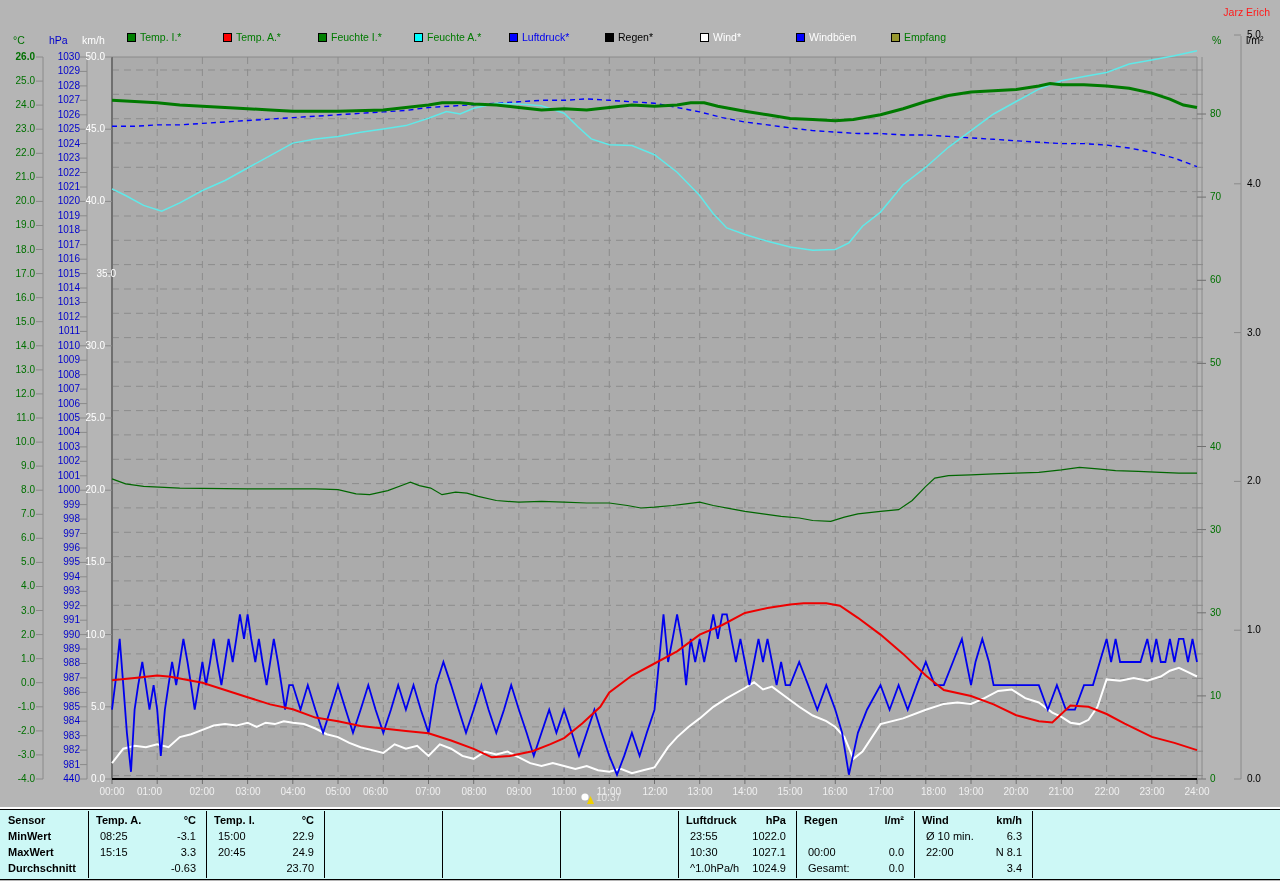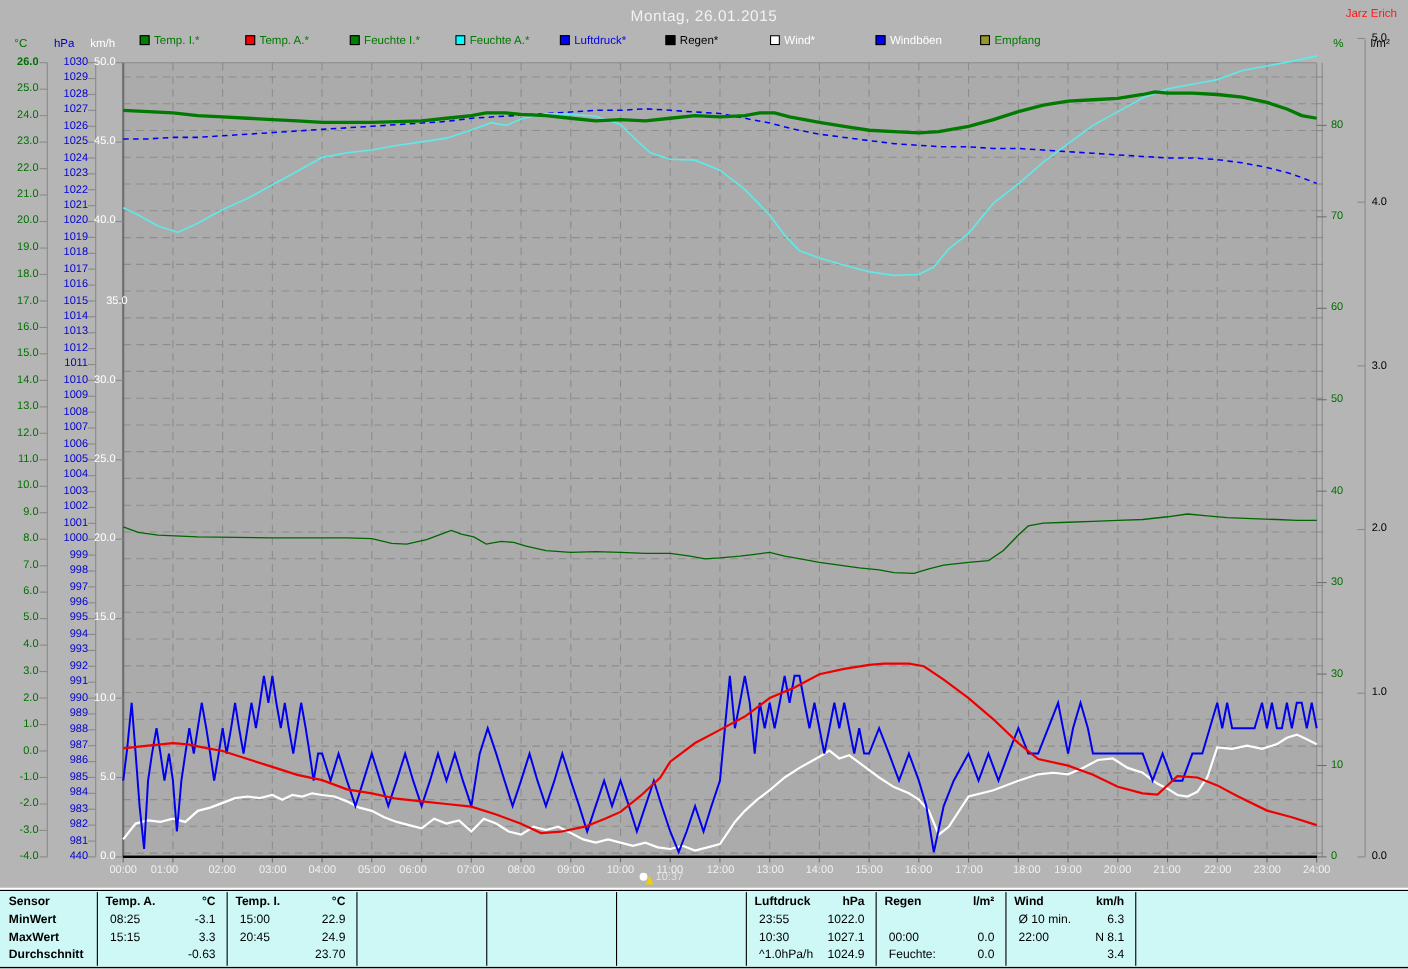--- a/index.html
+++ b/index.html
@@ -21,21 +21,20 @@
   .tdiv { position:absolute; top:1px; bottom:1px; width:1px; background:#000; }
   .trow { position:absolute; height:14px; line-height:14px; white-space:nowrap; }
   .bold { font-weight:bold; }
   .tval { text-align:right; }
   #marker-label { position:absolute; left:601px; top:792px; font-size:10px; color:#e2e2e2; }
 </style>
 </head>
 <body>
 
 <div id="screen">
-  <div id="page-title">Montag, 26.01.2015</div>
   <div id="user-label">Jarz Erich</div>
 
   <div class="axhdr" style="left:13px;color:#007000;">°C</div>
   <div class="axhdr" style="left:49px;color:#0000cc;">hPa</div>
   <div class="axhdr" style="left:82px;color:#ffffff;">km/h</div>
   <div class="axhdr" style="left:1212px;color:#007000;">%</div>
   <div class="axhdr" style="left:1246px;color:#000000;">l/m²</div>
 
   <svg id="gfx" width="1280" height="881">
       <rect x="112" y="57" width="1085" height="722" fill="#ababab"></rect>
@@ -457,21 +456,21 @@
       <div class="trow tval" style="left:686px;top:19px;width:100px;">1022.0</div>
       <div class="trow" style="left:690px;top:35px;">10:30</div>
       <div class="trow tval" style="left:686px;top:35px;width:100px;">1027.1</div>
       <div class="trow" style="left:690px;top:51px;">^1.0hPa/h</div>
       <div class="trow tval" style="left:686px;top:51px;width:100px;">1024.9</div>
       <div class="tdiv" style="left:796px;"></div>
       <div class="trow bold" style="left:804px;top:3px;">Regen</div>
       <div class="trow bold tval" style="left:804px;top:3px;width:100px;">l/m²</div>
       <div class="trow" style="left:808px;top:35px;">00:00</div>
       <div class="trow tval" style="left:804px;top:35px;width:100px;">0.0</div>
-      <div class="trow" style="left:808px;top:51px;">Feuchte:</div>
+      <div class="trow" style="left:808px;top:51px;">Gesamt:</div>
       <div class="trow tval" style="left:804px;top:51px;width:100px;">0.0</div>
       <div class="tdiv" style="left:914px;"></div>
       <div class="trow bold" style="left:922px;top:3px;">Wind</div>
       <div class="trow bold tval" style="left:922px;top:3px;width:100px;">km/h</div>
       <div class="trow" style="left:926px;top:19px;">Ø 10 min.</div>
       <div class="trow tval" style="left:922px;top:19px;width:100px;">6.3</div>
       <div class="trow" style="left:926px;top:35px;">22:00</div>
       <div class="trow tval" style="left:922px;top:35px;width:100px;">N 8.1</div>
       <div class="trow tval" style="left:922px;top:51px;width:100px;">3.4</div>
       <div class="tdiv" style="left:1032px;"></div>

